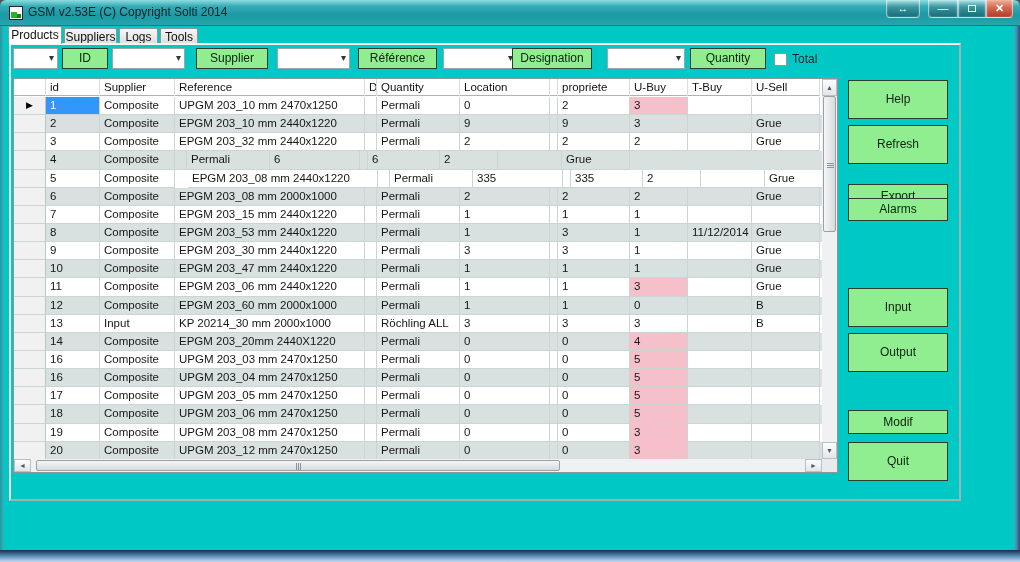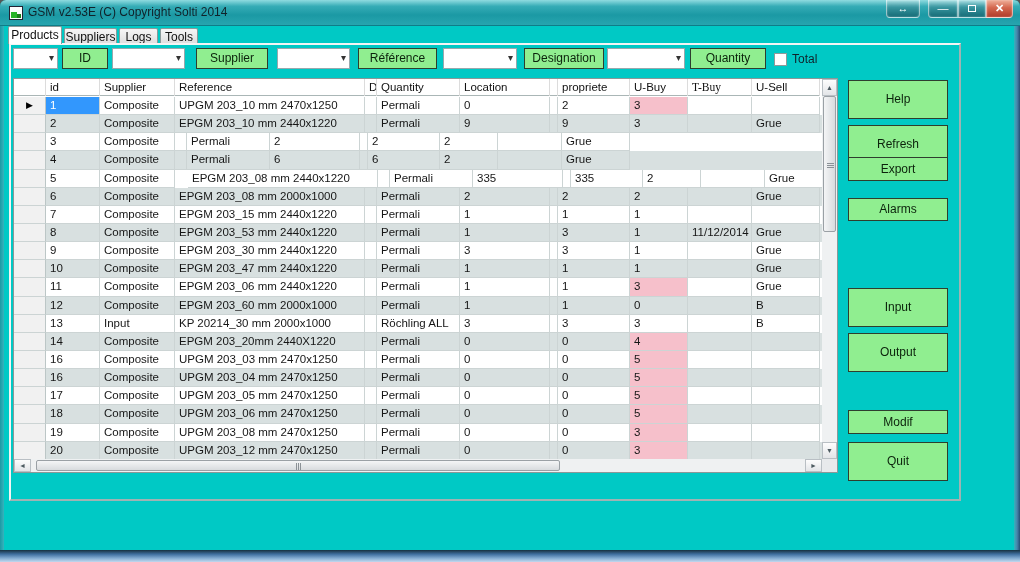--- a/index.html
+++ b/index.html
@@ -55,21 +55,21 @@
   
   .combo{position:absolute; top:48px; height:21px; background:#fff;
     border:1px solid #98a8ad;}
   .combo::after{content:"▾"; position:absolute; right:3px; top:3px; font-size:10px; color:#333;}
   .gbtn{position:absolute; background:var(--btn-green); border:1px solid #2e3e2e;
     font-size:12px; color:#0c230c; text-align:center; cursor:default;}
   .fbtn{top:48px; height:21px; line-height:19px;}
   #cmb-id{left:13px; width:45px;} #btn-id{left:62px; width:46px;}
   #cmb-supplier{left:112px; width:73px;} #btn-supplier{left:196px; width:72px;}
   #cmb-reference{left:277px; width:73px;} #btn-reference{left:358px; width:79px;}
-  #cmb-designation{left:443px; width:74px;} #btn-designation{left:524px; width:80px;}
+  #cmb-designation{left:443px; width:74px;} #btn-designation{left:512px; width:80px;}
   #cmb-quantity{left:607px; width:78px;} #btn-quantity{left:690px; width:76px;}
   #chk-total{position:absolute; left:774px; top:53px; width:13px; height:13px;
     background:#fff; border:1px solid #8e9a9a;}
   #lbl-total{position:absolute; left:792px; top:52px; font-size:12px; color:#10222a;}
   
   #grid{position:absolute; left:13px; top:78px; width:825px; height:395px;
     background:#fff; border:1px solid #8b9898;}
   #grid-header{position:absolute; left:0; top:0; height:17px; display:flex; background:#fff;
     border-bottom:1px solid #aab6b6;}
   .hcell{height:17px; font-size:11.5px; line-height:16px; color:#111;
@@ -99,21 +99,21 @@
   #hs-right{right:0; top:0; width:17px; height:13px; font-size:7px; line-height:11px;}
   #hs-thumb{position:absolute; left:22px; top:1px; width:524px; height:11px;
     background:linear-gradient(180deg,#f4f5f6,#d8dbde); border:1px solid #9aa0a5; border-radius:2px;}
   #hs-grip{position:absolute; left:259px; top:2px; width:5px; height:7px;
     background:repeating-linear-gradient(90deg,#8b9196 0 1px,transparent 1px 2px);}
   #sb-corner{position:absolute; right:0; bottom:0; width:15px; height:13px; background:#e8eaec;}
   
   .sbtn{left:848px; width:100px; font-size:12px;}
   #sb-help{top:80px; height:39px; line-height:37px;}
   #sb-refresh{top:125px; height:39px; line-height:37px;}
-  #sb-export{top:157px; height:24px; line-height:22px;}
+  #sb-export{top:184px; height:24px; line-height:22px;}
   #sb-alarms{top:198px; height:23px; line-height:21px;}
   #sb-input{top:288px; height:39px; line-height:37px;}
   #sb-output{top:333px; height:39px; line-height:37px;}
   #sb-new{top:380px; height:23px; line-height:21px;}
   #sb-modif{top:410px; height:24px; line-height:22px;}
   #sb-quit{top:442px; height:39px; line-height:37px;}
 </style>
 </head>
 <body>
 
@@ -164,21 +164,21 @@
         <div class="hcell" style="width: 32px;"></div>
         <div class="hcell" style="width: 54px;">id</div>
         <div class="hcell" style="width: 75px;">Supplier</div>
         <div class="hcell" style="width: 190px;">Reference</div>
         <div class="hcell" style="width: 12px;">D</div>
         <div class="hcell" style="width: 83px;">Quantity</div>
         <div class="hcell" style="width: 90px;">Location</div>
         <div class="hcell" style="width: 8px;"></div>
         <div class="hcell" style="width: 72px;">propriete</div>
         <div class="hcell" style="width: 58px;">U-Buy</div>
-        <div class="hcell" style="width: 64px; font-family: Liberation Serif, serif;">T-Buy</div>
+        <div class="hcell" style="width: 64px;">T-Buy</div>
         <div class="hcell" style="width: 68px;">U-Sell</div>
       </div>
     <div id="grid-rows">
         <div class="grow">
           <div class="cell rowhdr" style="width: 32px;">▶</div>
           <div class="cell selected" style="width: 54px;">1</div>
           <div class="cell" style="width: 75px;">Composite</div>
           <div class="cell" style="width: 190px;">UPGM 203_10 mm 2470x1250</div>
           <div class="cell" style="width: 12px;"></div>
           <div class="cell" style="width: 83px;">Permali</div>
@@ -200,20 +200,21 @@
           <div class="cell" style="width: 8px;"></div>
           <div class="cell" style="width: 72px;">9</div>
           <div class="cell" style="width: 58px;">3</div>
           <div class="cell" style="width: 64px;"></div>
           <div class="cell" style="width: 68px;">Grue</div>
         </div>
         <div class="grow">
           <div class="cell rowhdr" style="width: 32px;"></div>
           <div class="cell" style="width: 54px;">3</div>
           <div class="cell" style="width: 75px;">Composite</div>
+          <div class="cell" style="width: 190px;">EPGM 203_32 mm 2440x1220</div>
           <div class="cell" style="width: 12px;"></div>
           <div class="cell" style="width: 83px;">Permali</div>
           <div class="cell" style="width: 90px;">2</div>
           <div class="cell" style="width: 8px;"></div>
           <div class="cell" style="width: 72px;">2</div>
           <div class="cell" style="width: 58px;">2</div>
           <div class="cell" style="width: 64px;"></div>
           <div class="cell" style="width: 68px;">Grue</div>
         </div>
         <div class="grow alt">

